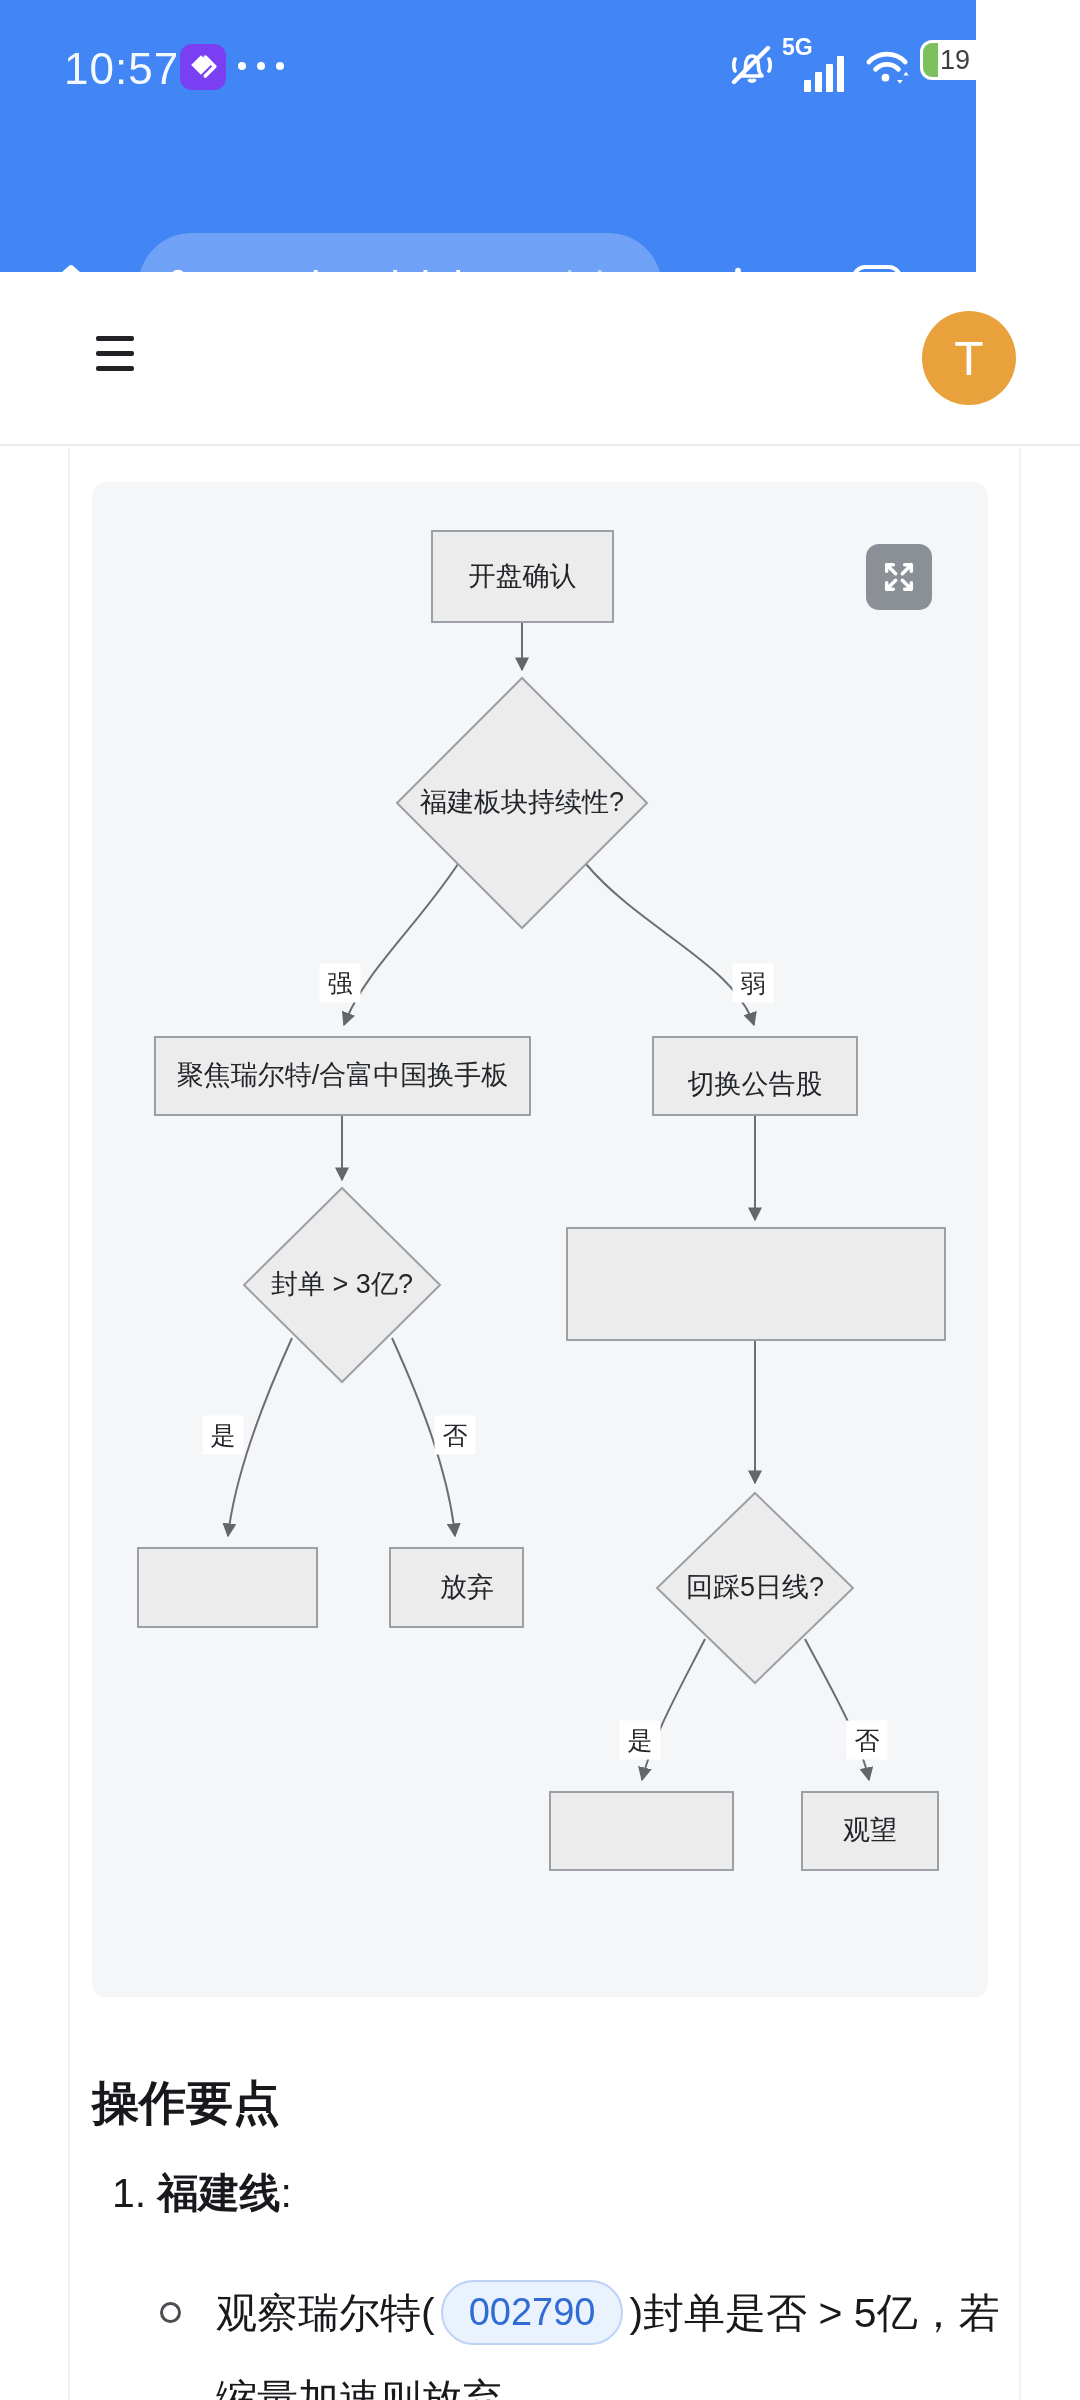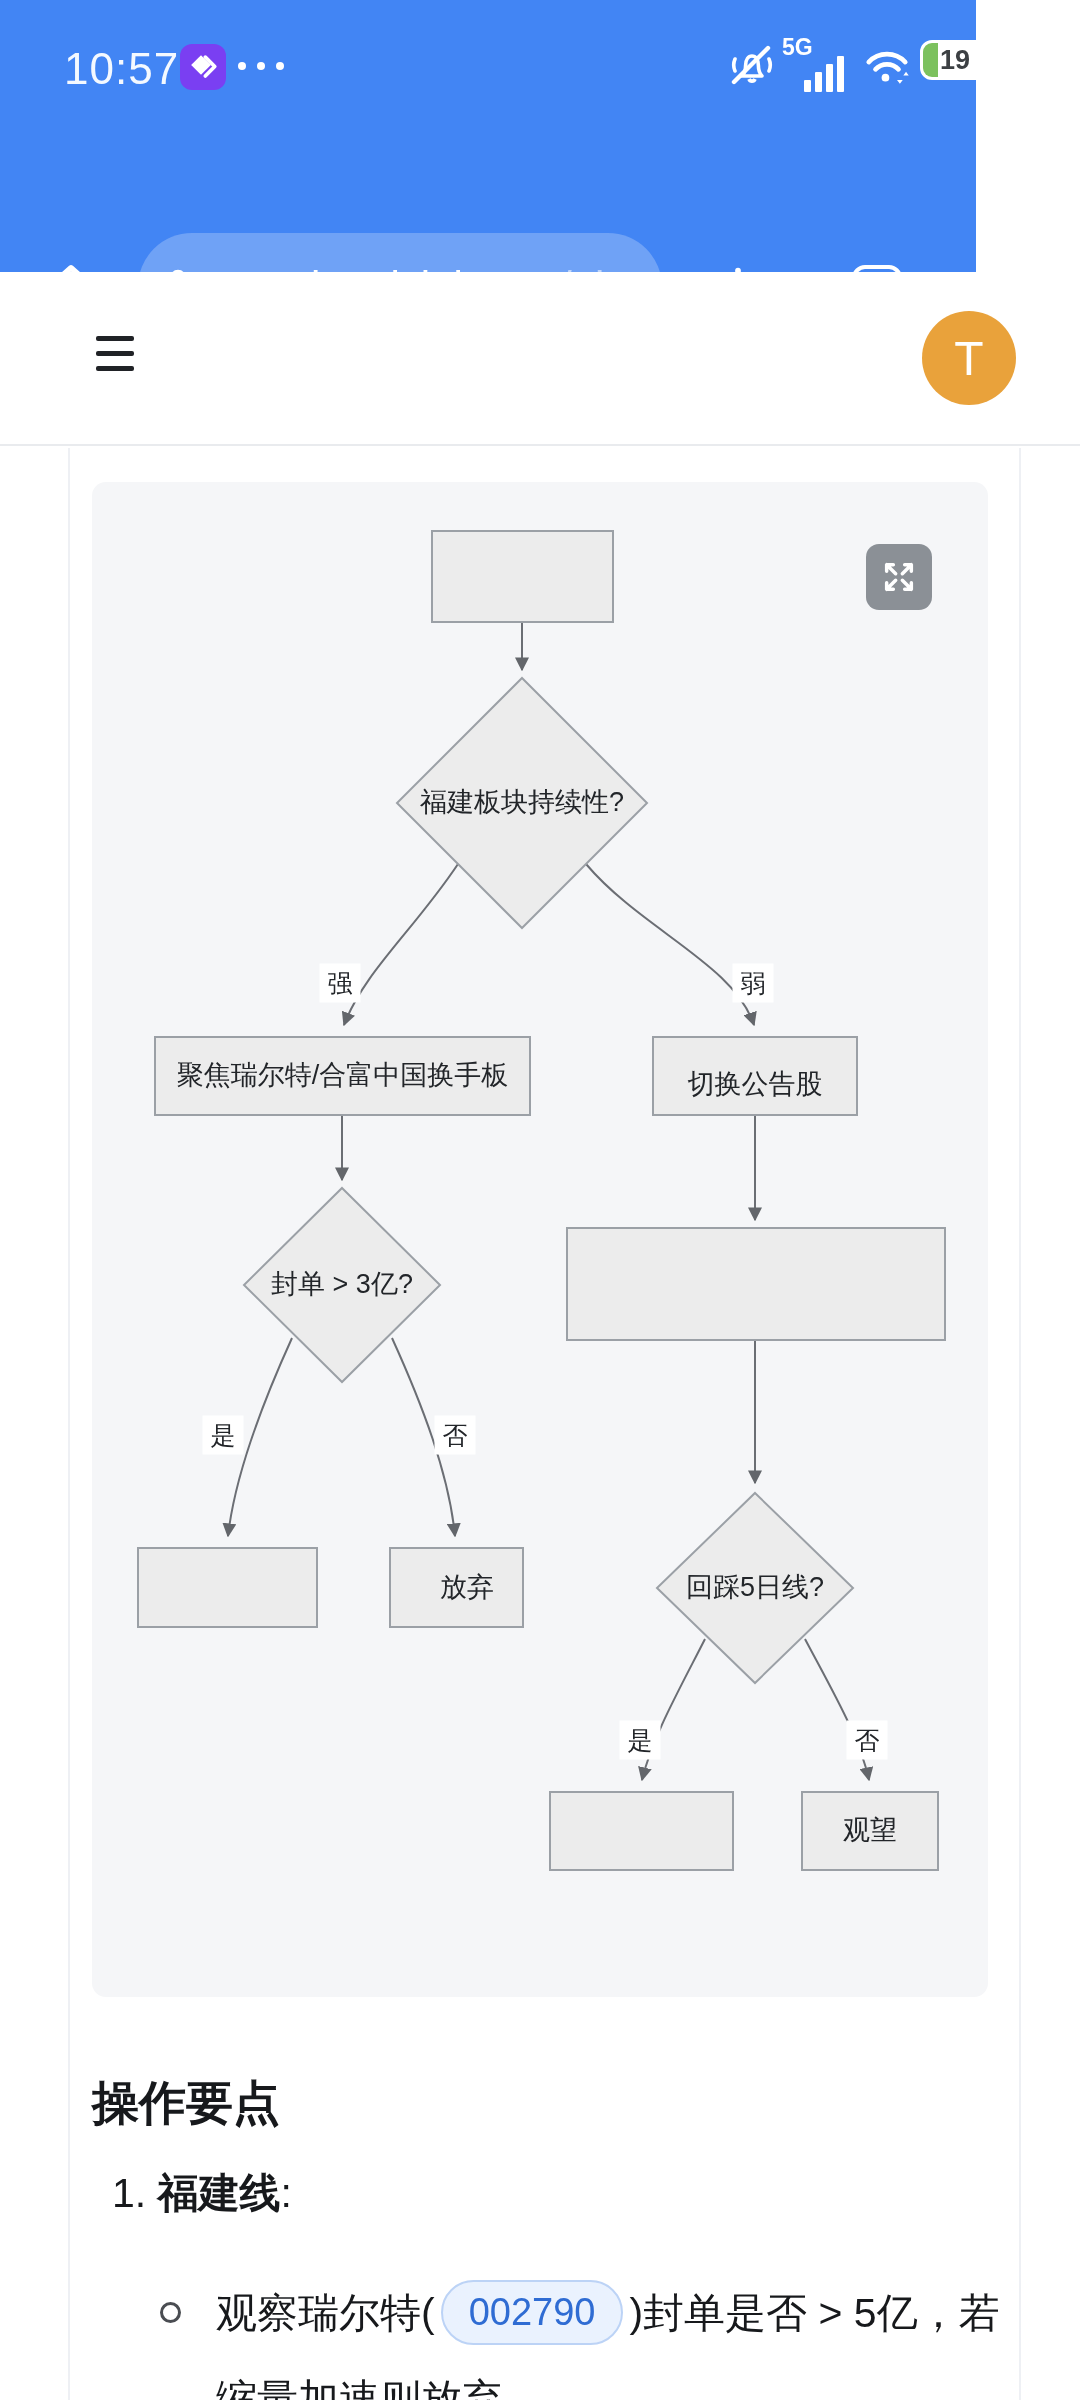--- a/index.html
+++ b/index.html
@@ -14,21 +14,21 @@
   .appicon { position:absolute; left:180px; top:44px; width:46px; height:46px; border-radius:12px; background:#7a3ff2; display:flex; align-items:center; justify-content:center; }
   .statdots { position:absolute; left:238px; top:62px; display:flex; gap:11px; }
   .statdots i { width:8px; height:8px; border-radius:50%; background:#fff; }
   .sicon { position:absolute; top:40px; }
   .fivegwrap { position:absolute; left:782px; top:34px; color:#fff; }
   .fiveg { font-size:23px; font-weight:700; color:#fff; }
   .bars { position:absolute; left:22px; top:22px; display:flex; align-items:flex-end; gap:4px; }
   .bars i { width:7px; background:#fff; border-radius:1px; display:block; }
   .battery { position:absolute; left:920px; top:40px; width:70px; height:40px; border:3px solid #fff; border-radius:12px; background:#fff; overflow:hidden; }
   .battfill { position:absolute; left:0; top:0; width:15px; height:100%; background:#7cc15e; }
-  .battnum { position:absolute; left:0; top:0; width:100%; height:100%; display:flex; align-items:center; justify-content:center; font-size:27px; font-weight:700; color:#3c4043;text-align:center; }
+  .battnum { position:absolute; left:0; top:0; width:100%; height:100%; display:flex; align-items:center; justify-content:center; font-size:27px; font-weight:400; color:#3c4043;text-align:center; }
   .battcap { position:absolute; left:994px; top:52px; width:5px; height:16px; background:#fff; border-radius:2px; }
 
   
   .toolbar { position:absolute; top:100px; left:0; width:1080px; height:172px; }
   .homeicon { position:absolute; left:40px; top:158px; }
   .urlpill { position:absolute; left:138px; top:133px; width:524px; height:108px; border-radius:54px; background:rgba(255,255,255,0.24); display:flex; align-items:center; padding:0 28px; overflow:hidden; }
   .tuneicon { flex:0 0 auto; margin-right:20px; }
   .urltext { color:#ffffff; font-size:42px; white-space:nowrap; }
   .urlpath { color:rgba(255,255,255,0.55); }
   .plusicon { position:absolute; left:712px; top:164px; }
@@ -185,20 +185,21 @@
         <polygon points="250,706 348,803 250,900 152,803"></polygon>
         <rect x="475" y="746" width="378" height="112"></rect>
         <rect x="46" y="1066" width="179" height="79"></rect>
         <rect x="298" y="1066" width="133" height="79"></rect>
         <polygon points="663,1011 761,1106 663,1201 565,1106"></polygon>
         <rect x="458" y="1310" width="183" height="78"></rect>
         <rect x="710" y="1310" width="136" height="78"></rect>
       </g>
     </svg>
 
+    <div class="fnode" style="left:340px;top:49px;width:181px;height:91px;">开盘确认</div>
     <div class="fnode" style="left:305px;top:196px;width:250px;height:250px;">福建板块持续性?</div>
     <div class="fnode" style="left:63px;top:555px;width:375px;height:78px;">聚焦瑞尔特/合富中国换手板</div>
     <div class="fnode" style="left:561px;top:555px;width:204px;height:96px;">切换公告股</div>
     <div class="fnode" style="left:152px;top:706px;width:196px;height:194px;">封单 &gt; 3亿?</div>
     <div class="fnode" style="left:298px;top:1066px;width:154px;height:79px;">放弃</div>
     <div class="fnode" style="left:565px;top:1011px;width:196px;height:190px;">回踩5日线?</div>
     <div class="fnode" style="left:710px;top:1310px;width:136px;height:78px;">观望</div>
 
     <div class="elabel" style="left:248px;top:501px;">强</div>
     <div class="elabel" style="left:661px;top:501px;">弱</div>

